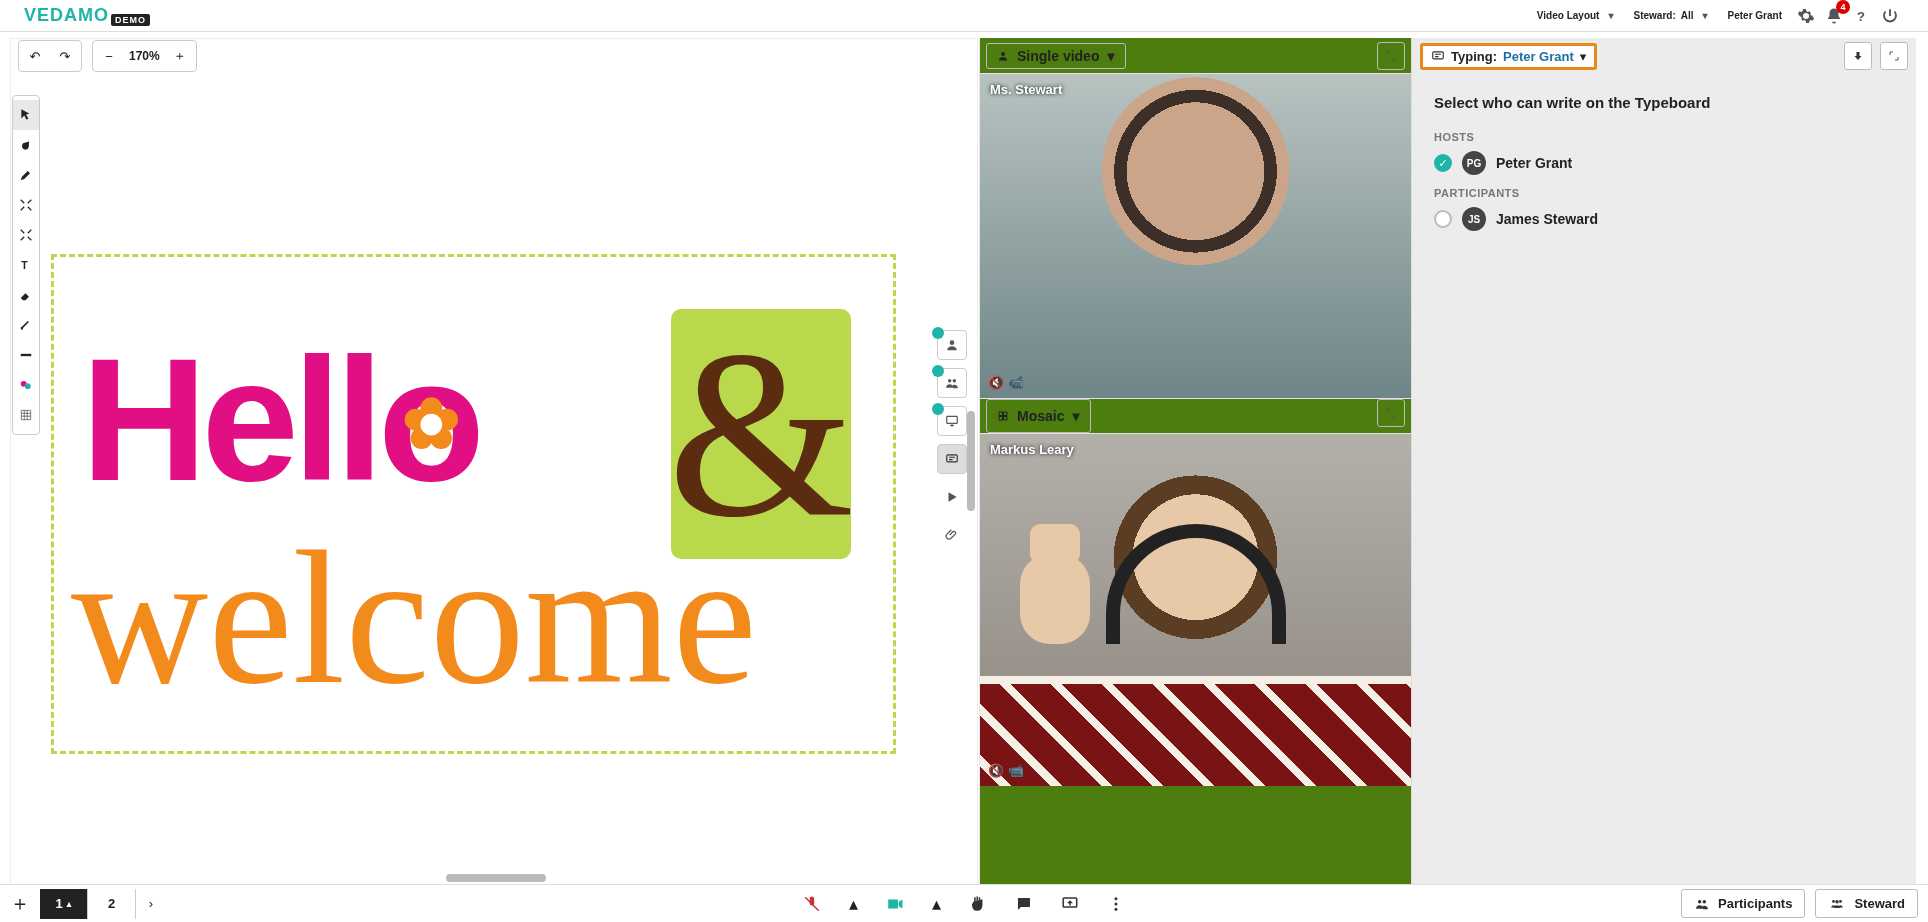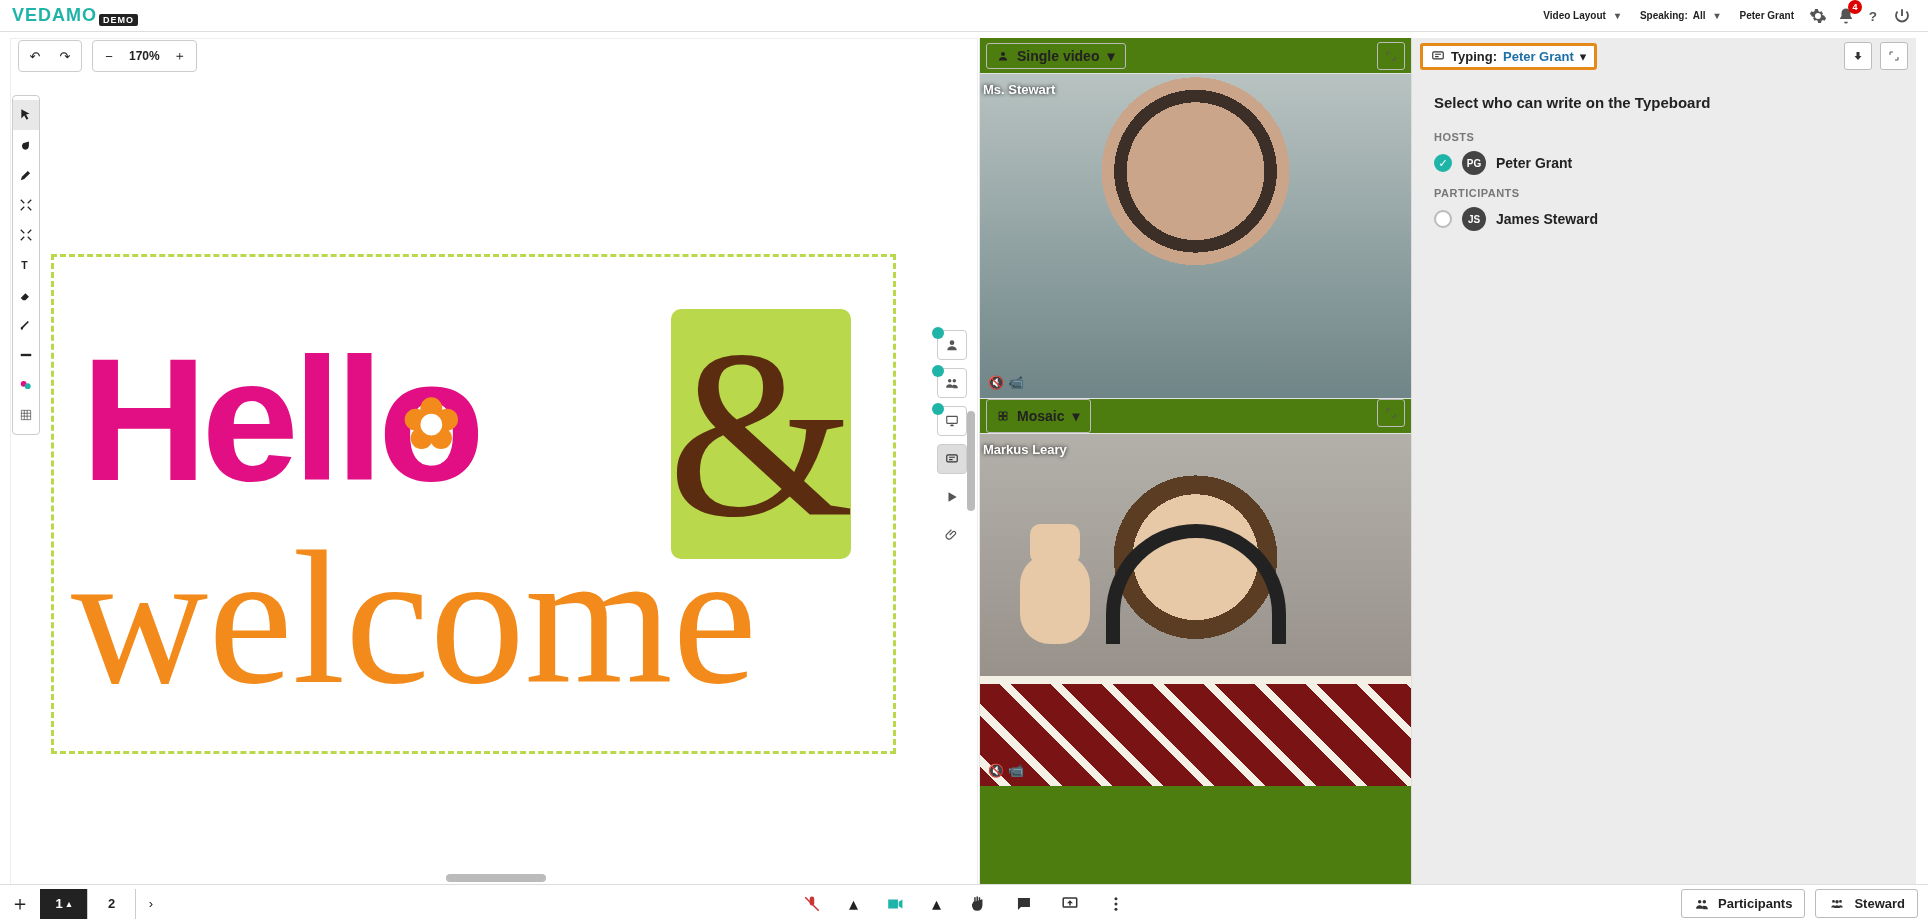--- a/index.html
+++ b/index.html
@@ -1,19 +1,19 @@
 <!DOCTYPE html>
 <html><head>
 <meta charset="utf-8">
 <style>
 * { box-sizing: border-box; margin: 0; padding: 0; }
 body { font-family: Arial, Helvetica, sans-serif; font-size: 13px; color: #222; background: #fff; width: 1928px; height: 922px; overflow: hidden; position: relative; }
 
 
-.topbar { display:flex; align-items:center; height:32px; border-bottom:1px solid #ddd; padding:0 12px; }
+.topbar { display:flex; align-items:center; height:32px; border-bottom:1px solid #ddd; padding:0 24px; }
 .logo { font-weight:800; font-size:18px; color:#1fb4a8; letter-spacing:1px; position:relative;}
 .logo .demo { font-size:9px; background:#222; color:#fff; padding:1px 4px; border-radius:2px; position:relative; top:2px; margin-left:2px;}
 .topbar .spacer { flex:1; }
 .topbar .menuitem { display:flex; align-items:center; gap:5px; padding:0 10px; font-weight:700; font-size:10px; cursor:pointer; }
 .topbar .iconbtn { width:28px; height:28px; display:flex; align-items:center; justify-content:center; cursor:pointer; position:relative; }
 .badge { position:absolute; top:-2px; right:-2px; background:#d00; color:#fff; width:14px; height:14px; border-radius:50%; font-size:9px; display:flex; align-items:center; justify-content:center; font-weight:700;}
 
 
 .row2 { position:absolute; top:40px; left:18px; display:flex; gap:10px; z-index:5;}
 .btnbox { border:1px solid #ccc; border-radius:4px; background:#fff; display:flex; align-items:center; padding:4px 6px; gap:10px; height:32px;}
@@ -44,21 +44,21 @@
 .sidecol .scbtn.active { background:#ddd; }
 .sidecol .plain { border:none; background:transparent; }
 
 
 .videocol { position:absolute; left:979px; top:38px; width:432px; height:847px; background:#4d7c0f; border-left:1px solid #e5e5e5;}
 .vidheader { height:36px; border-bottom:1px solid #e3e3e3; display:flex; align-items:center; padding:0 6px; gap:8px;}
 .dropdown { border:1px solid #bbb; border-radius:3px; padding:4px 10px; display:flex; align-items:center; gap:8px; font-weight:700; cursor:pointer; font-size:14px;}
 .sqbtn { width:28px; height:28px; border:1px solid #bbb; border-radius:3px; display:flex; align-items:center; justify-content:center; cursor:pointer; margin-left:auto;}
 .videotile { position:relative; width:100%; background:#9aa; }
 .videotile.v1 { height:324px; background: radial-gradient(circle at 50% 30%, #caa58a 0 22%, #3b2f28 22% 26%, #caa58a 26% 30%, transparent 30%), linear-gradient(#b8c3c1,#6f8587); }
-.videotile .name { position:absolute; top:8px; left:3px; color:#fff; font-weight:700; font-size:13px; text-shadow:0 0 4px #000;}
+.videotile .name { position:absolute; top:8px; left:10px; color:#fff; font-weight:700; font-size:13px; text-shadow:0 0 4px #000;}
 .videotile .muted { position:absolute; bottom:8px; left:8px; color:#c33; }
 .videotile .cam { position:absolute; bottom:8px; left:28px; color:#2b8; }
 .mosaicbar { height:36px; display:flex; padding:0 6px; gap:8px; border-top:1px solid #e3e3e3; border-bottom:1px solid #e3e3e3;}
 .videotile.v2 { height:352px; background: radial-gradient(circle at 50% 35%, #e7c8a7 0 20%, #5b3d24 20% 26%, transparent 26%), linear-gradient(#b3b0aa,#8c847d); padding-left: 16px; }
 .sweater { position:absolute; bottom:0; left:0; right:0; height:110px; background:
   repeating-linear-gradient(45deg,#7a1313 0 14px,#f5f0e6 14px 22px,#7a1313 22px 36px),
   linear-gradient(#7a1313,#7a1313); border-top:8px solid #f5f0e6;}
 .headphones { position:absolute; top:90px; left:50%; width:180px; height:120px; border:14px solid #222; border-bottom:none; border-radius:120px 120px 0 0; transform:translateX(-50%);}
 .hand { position:absolute; left:40px; top:120px; width:70px; height:90px; background:#e7c8a7; border-radius:30px; }
 .hand:before { content:""; position:absolute; top:-30px; left:10px; width:50px; height:40px; background:#e7c8a7; border-radius:10px;}
@@ -99,21 +99,21 @@
 <div class="topbar">
   <div class="logo">
     <span>VEDAMO</span><span class="demo">DEMO</span>
   </div>
   <div class="spacer"></div>
   <div class="menuitem">
     <span>Video Layout</span>
       <span class="caret"></span>
   </div>
   <div class="menuitem">
-    <span>Speaking:</span>
+    <span>Steward:</span>
     <span>All</span>
       <span class="caret"></span>
   </div>
   <div class="menuitem">
     <span>Peter Grant</span>
   </div>
   <div class="iconbtn">
     <svg width="18" height="18" viewBox="0 0 24 24">
         <path fill="#555" d="M12 8a4 4 0 1 0 0 8 4 4 0 0 0 0-8zm9 4a7 7 0 0 1-.1 1.2l2 1.6-2 3.4-2.4-.8a7 7 0 0 1-2 1.2l-.4 2.6h-4l-.4-2.6a7 7 0 0 1-2-1.2l-2.4.8-2-3.4 2-1.6A7 7 0 0 1 3 12a7 7 0 0 1 .1-1.2l-2-1.6 2-3.4 2.4.8a7 7 0 0 1 2-1.2L8 2.8h4l.4 2.6a7 7 0 0 1 2 1.2l2.4-.8 2 3.4-2 1.6A7 7 0 0 1 21 12z"></path>
       </svg>

